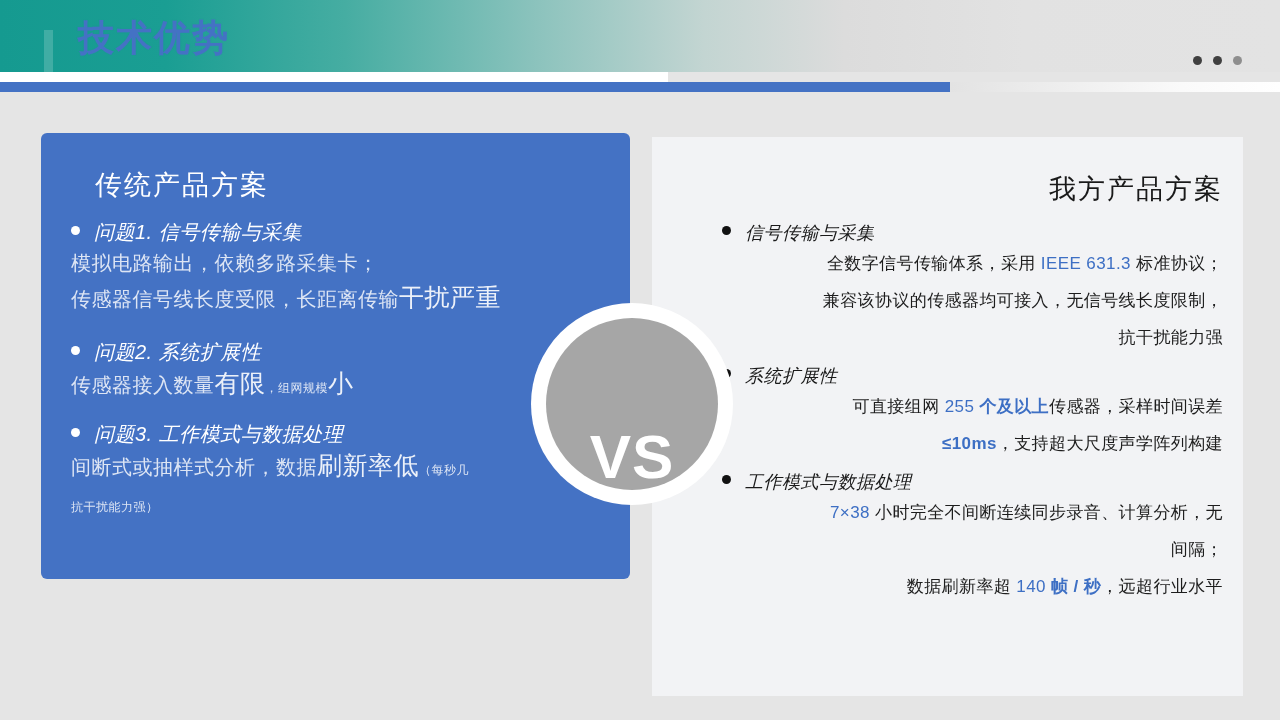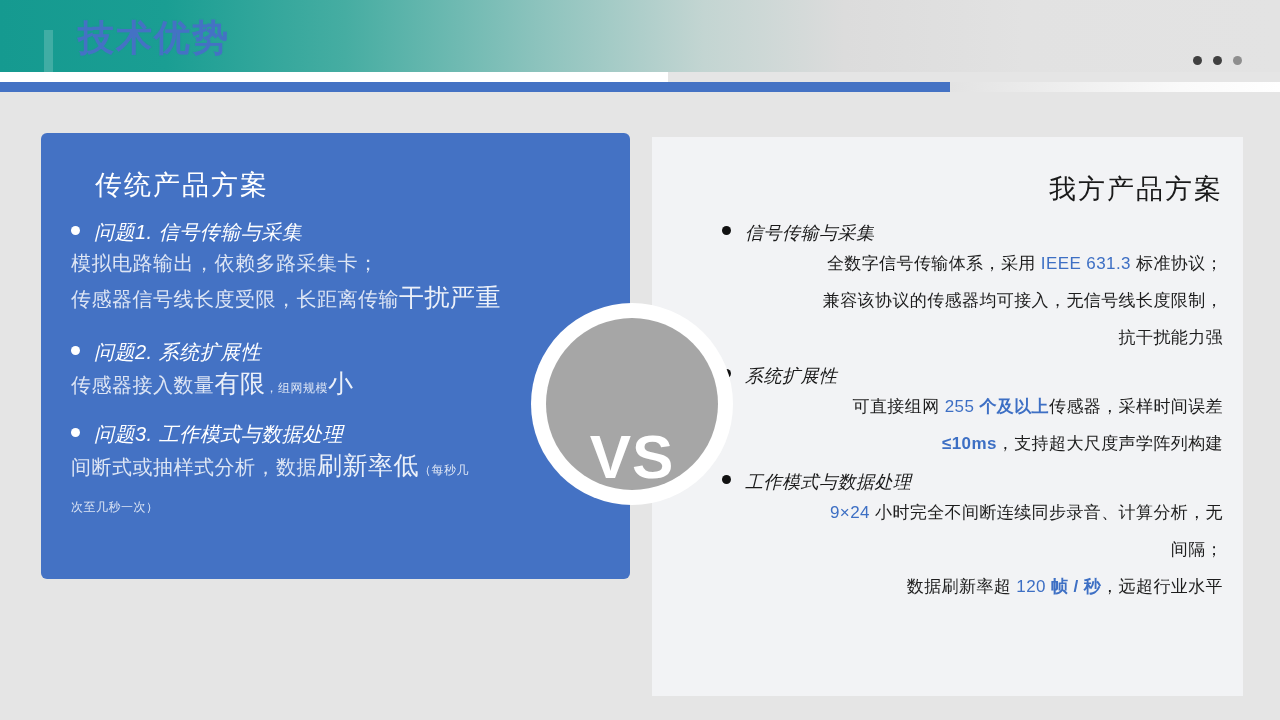--- a/index.html
+++ b/index.html
@@ -194,21 +194,21 @@
             <span class="bullet-label">问题2. 系统扩展性</span>
           </div>
           <div class="body-line"><span>传感器接入数量</span><span class="big">有限</span><span class="sm">，组网规模</span><span class="big">小</span></div>
         </div>
         <div class="grp grp3">
           <div class="bullet-row">
             <span class="bullet-dot"></span>
             <span class="bullet-label">问题3. 工作模式与数据处理</span>
           </div>
           <div class="body-line"><span>间断式或抽样式分析，数据</span><span class="big">刷新率低</span><span class="sm">（每秒几</span></div>
-          <div class="body-line"><span class="sm">次至几秒一次）</span></div>
+          <div class="body-line"><span class="sm">抗干扰能力强）</span></div>
         </div>
       </div>
   </div>
 
   <div class="panel-right">
     <div class="panel-title">我方产品方案</div>
     <div id="right-groups">
         <div class="grp">
           <div class="bullet-row">
             <span class="bullet-dot"></span>
@@ -224,23 +224,23 @@
             <span class="bullet-label">系统扩展性</span>
           </div>
           <div class="r-body"><span>可直接组网 </span><span class="hl-n">255</span><span class="hl"> 个及以上</span><span>传感器，采样时间误差</span></div>
           <div class="r-body"><span class="hl">≤10ms</span><span>，支持超大尺度声学阵列构建</span></div>
         </div>
         <div class="grp">
           <div class="bullet-row">
             <span class="bullet-dot"></span>
             <span class="bullet-label">工作模式与数据处理</span>
           </div>
-          <div class="r-body"><span class="hl-n">9×24</span><span> 小时完全不间断连续同步录音、计算分析，无</span></div>
+          <div class="r-body"><span class="hl-n">7×38</span><span> 小时完全不间断连续同步录音、计算分析，无</span></div>
           <div class="r-body"><span>间隔；</span></div>
-          <div class="r-body"><span>数据刷新率超 </span><span class="hl-n">120</span><span class="hl"> 帧 / 秒</span><span>，远超行业水平</span></div>
+          <div class="r-body"><span>数据刷新率超 </span><span class="hl-n">140</span><span class="hl"> 帧 / 秒</span><span>，远超行业水平</span></div>
         </div>
       </div>
   </div>
 
   <div class="vs-ring"></div>
   <div class="vs-circle">
     <span class="vs-text">VS</span>
   </div>
 
 </div>

